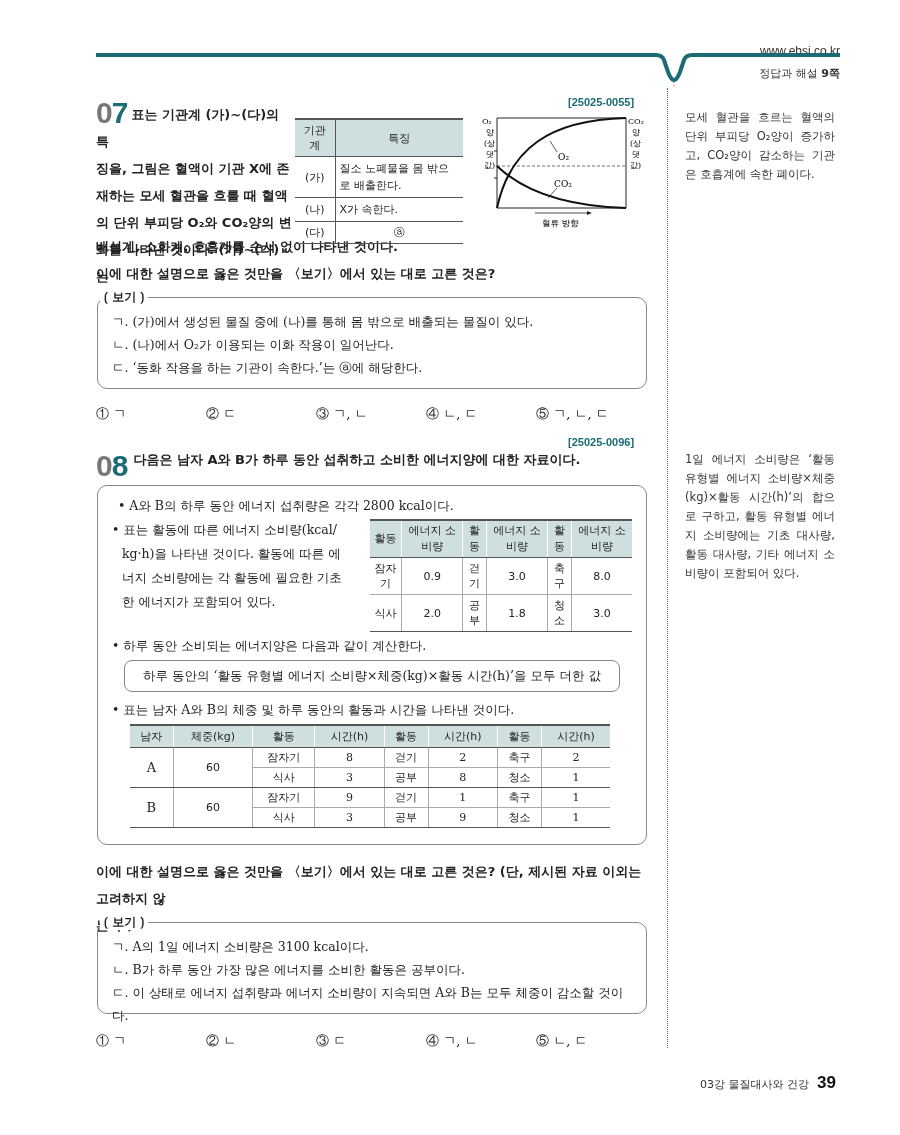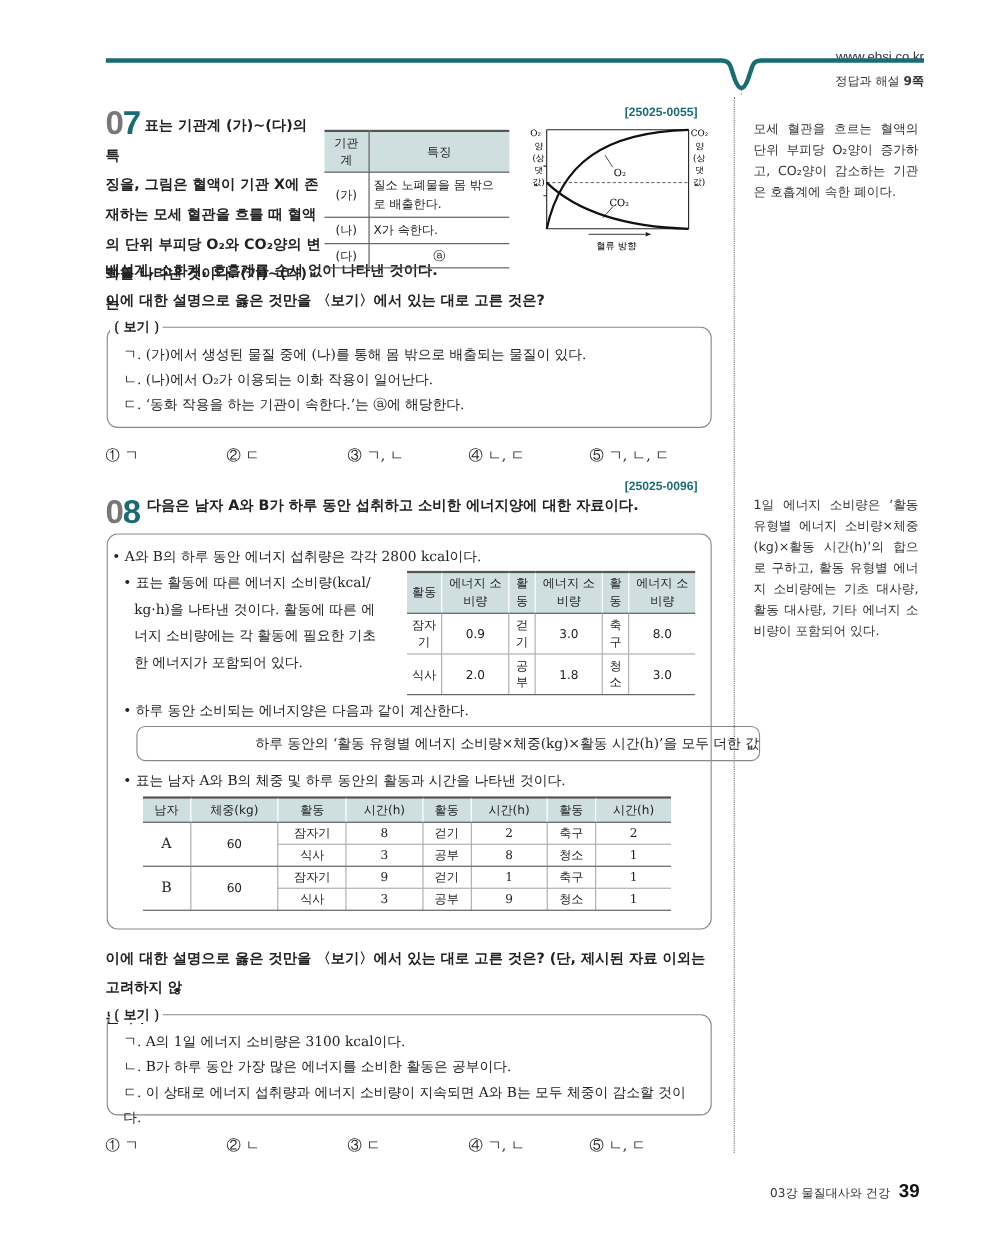--- a/index.html
+++ b/index.html
@@ -47,21 +47,21 @@
   .q8-box { position: absolute; left: 97px; top: 485px; width: 550px; height: 360px; border: 1px solid #888; border-radius: 10px; }
   .q8-box .txt { position: absolute; font-family: "DejaVu Serif", serif; font-size: 12.5px; line-height: 24px; }
   .bullet::before { content: "• "; }
 
   .energy-table { position: absolute; left: 272px; top: 33px; width: 262px; }
   .energy-table th { border-top: 2px solid #555; border-bottom: 1px solid #555; border-right: 1px solid #fff; padding: 2px 2px; line-height: 16px; }
   .energy-table td { border-bottom: 1px solid #aaa; border-right: 1px solid #aaa; padding: 3px 2px; font-size: 11px; }
   .energy-table tr:last-child td { border-bottom: 1px solid #555; }
   .energy-table td:last-child, .energy-table th:last-child { border-right: none; }
 
-  .formula-box { position: absolute; left: 26px; top: 174px; width: 567px; height: 32px; border: 1px solid #888; border-radius: 8px; font-family: "DejaVu Serif", serif; font-size: 12.5px; line-height: 30px; text-align: right; }
+  .formula-box { position: absolute; left: 26px; top: 174px; width: 496px; height: 32px; border: 1px solid #888; border-radius: 8px; font-family: "DejaVu Serif", serif; font-size: 12.5px; line-height: 30px; text-align: center; }
 
   .persons-table { position: absolute; left: 32px; top: 238px; width: 480px; }
   .persons-table th { border-top: 2px solid #555; border-bottom: 1px solid #555; border-right: 1px solid #fff; padding: 3px 2px; }
   .persons-table td { border-bottom: 1px solid #aaa; border-right: 1px solid #aaa; padding: 2px 2px; font-size: 11px; height: 19px; }
   .persons-table td.serif { font-family: "DejaVu Serif", serif; }
   .persons-table tr.grp-end td { border-bottom: 1px solid #555; }
   .persons-table td:last-child, .persons-table th:last-child { border-right: none; }
 
   .q8-question { position: absolute; left: 96px; top: 858px; width: 560px; font-size: 13px; font-weight: bold; line-height: 27px; }
 
@@ -161,21 +161,21 @@
 
 <div class="code" style="left:568px; top:436px;">[25025-0096]</div>
 <div class="q8-title">
   <span class="qnum"><span class="d0">0</span><span class="d1">8</span></span>
   <span>다음은 남자 A와 B가 하루 동안 섭취하고 소비한 에너지양에 대한 자료이다.</span>
 </div>
 
 <div class="side-note" style="top:450px;">1일 에너지 소비량은 ‘활동 유형별 에너지 소비량×체중(kg)×활동 시간(h)’의 합으로 구하고, 활동 유형별 에너지 소비량에는 기초 대사량, 활동 대사량, 기타 에너지 소비량이 포함되어 있다.</div>
 
 <div class="q8-box">
-  <div class="txt bullet" style="left:4px; top:8px;">A와 B의 하루 동안 에너지 섭취량은 각각 2800 kcal이다.</div>
+  <div class="txt bullet" style="left:20px; top:8px;">A와 B의 하루 동안 에너지 섭취량은 각각 2800 kcal이다.</div>
   <div class="txt" style="left:14px; top:32px; width:262px;">
     <div class="bullet">표는 활동에 따른 에너지 소비량(kcal/</div>
     <div style="padding-left:10px">kg·h)을 나타낸 것이다. 활동에 따른 에</div>
     <div style="padding-left:10px">너지 소비량에는 각 활동에 필요한 기초</div>
     <div style="padding-left:10px">한 에너지가 포함되어 있다.</div>
   </div>
 
   <table class="tbl energy-table">
     <tbody>
         <tr>

